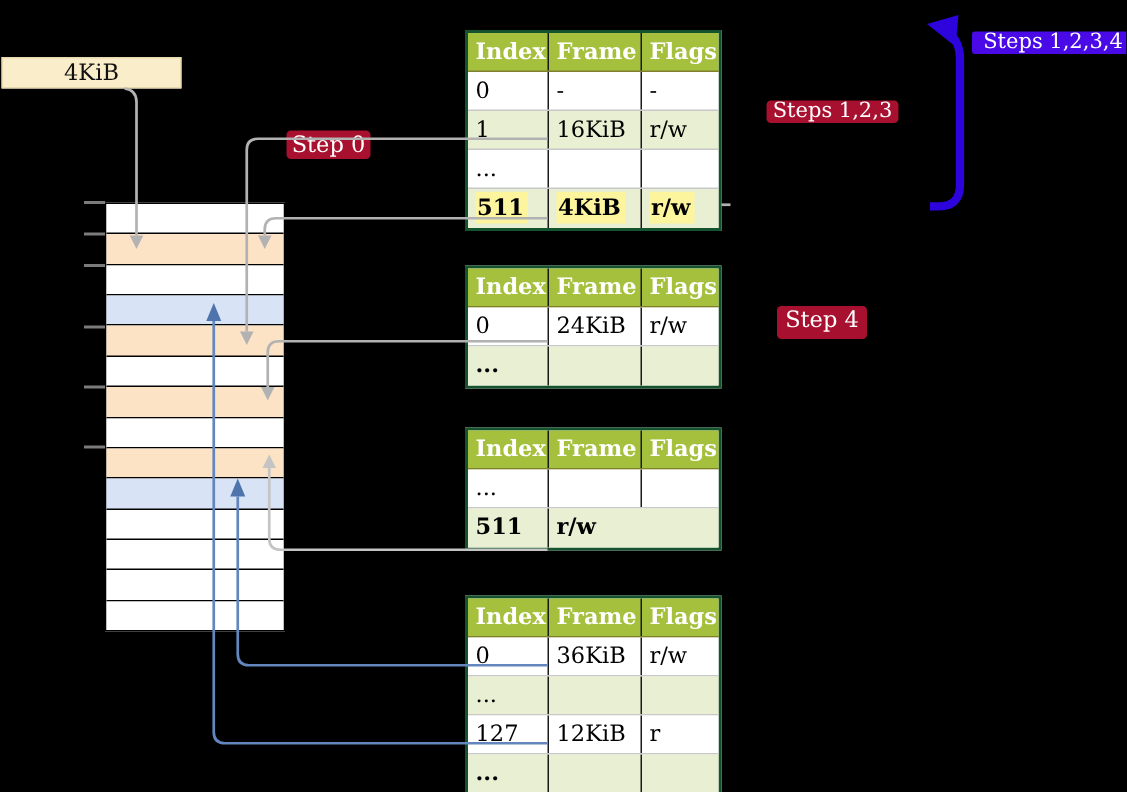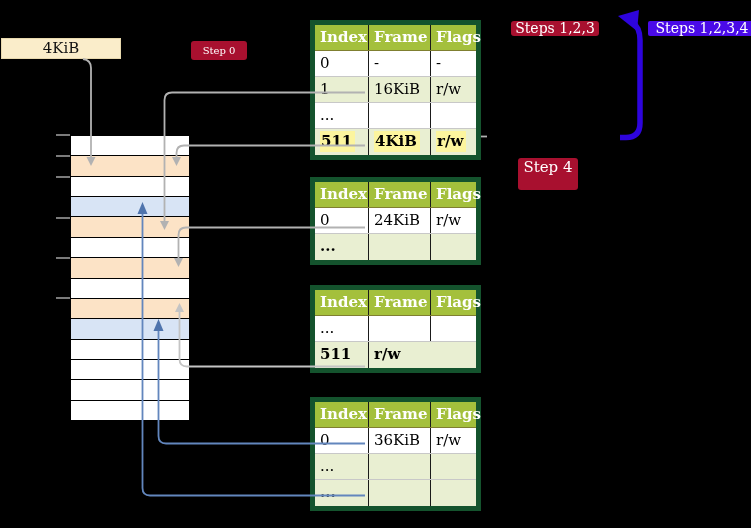--- a/index.html
+++ b/index.html
@@ -6,37 +6,37 @@
   #stage{
     position:relative;width:751px;height:528px;background:#000;
     font-family:"DejaVu Serif","Liberation Serif",serif;
     overflow:hidden;color:#000;
   }
   .abs{position:absolute;}
   
   .lbl{box-sizing:border-box;text-align:center;white-space:nowrap;}
   #frame-size-label{left:1px;top:38px;width:120px;height:21px;background:#faedca;
     border:1px solid #e8d9ae;font-size:15px;line-height:19px;color:#111;}
-  .redlbl{background:#a8102f;color:#fff;border-radius:3px;}
-  #step0-label{left:191px;top:41px;width:56px;height:19px;font-size:10px;line-height:19px;}
+  .redlbl{background:#a8102f;color:#fff;border-radius:3px;margin-top:46px;}
+  #step0-label{left:191px;top:41px;width:56px;height:19px;font-size:15px;line-height:19px;}
   #steps123-label{left:511px;top:21px;width:88px;height:15px;font-size:14px;line-height:15px;}
   #steps1234-label{left:648px;top:21px;width:108px;height:15px;font-size:14px;line-height:15px;
     background:#4a0ae8;color:#fff;border-radius:2px;}
-  #step4-label{left:518px;top:158px;width:60px;height:32px;font-size:15px;line-height:18px;}
+  #step4-label{left:518px;top:158px;width:60px;height:22px;font-size:15px;line-height:18px;}
   
   #memcol{left:70px;top:135px;width:120px;height:286px;border:1px solid #000;
     box-sizing:border-box;display:flex;flex-direction:column;background:#fff;}
   .memrow{flex:1 1 0;border-bottom:1px solid #000;box-sizing:border-box;}
   .memrow:last-child{border-bottom:none;}
   .memrow.white{background:#ffffff;}
   .memrow.orange{background:#fce3c6;}
   .memrow.blue{background:#d8e4f5;}
   .tick{left:56px;width:14px;height:2px;background:#7b7b7b;}
   
-  .ptable{left:310px;width:171px;border:5px solid #14532d;box-sizing:border-box;background:#fff;}
+  .ptable{left:310px;width:171px;border:2px solid #14532d;box-sizing:border-box;background:#fff;}
   #table-1{top:20px;} #table-2{top:177px;} #table-3{top:285px;} #table-4{top:397px;}
   .thead{display:grid;grid-template-columns:54px 62px 51px;height:26px;
     background:#a4c03c;border-bottom:1px solid #7f7f30;box-sizing:border-box;}
   .thead .cell{color:#fff;font-weight:bold;font-size:15px;line-height:25px;}
   .trow{display:grid;grid-template-columns:54px 62px 51px;height:26px;
     border-bottom:1px solid #c8c8c8;box-sizing:border-box;}
   .trow:last-child{border-bottom:none;font-weight:bold;}
   .trow.green{background:#e9efd2;}
   .trow.white{background:#ffffff;}
   .cell{padding-left:5px;font-size:15px;line-height:25px;box-sizing:border-box;
@@ -159,20 +159,25 @@
       <div class="trow white">
         <div class="cell">0</div>
         <div class="cell">36KiB</div>
         <div class="cell">r/w</div>
       </div>
       <div class="trow green">
         <div class="cell">...</div>
         <div class="cell"></div>
         <div class="cell"></div>
       </div>
+      <div class="trow white">
+        <div class="cell">127</div>
+        <div class="cell">12KiB</div>
+        <div class="cell">r</div>
+      </div>
       <div class="trow green">
         <div class="cell">...</div>
         <div class="cell"></div>
         <div class="cell"></div>
       </div>
     </div>
 
   <svg id="overlay" width="751" height="528" viewBox="0 0 751 528">
 
     <path class="gline" d="M 83 59 Q 91 60 91 68 L 91 157"></path>

